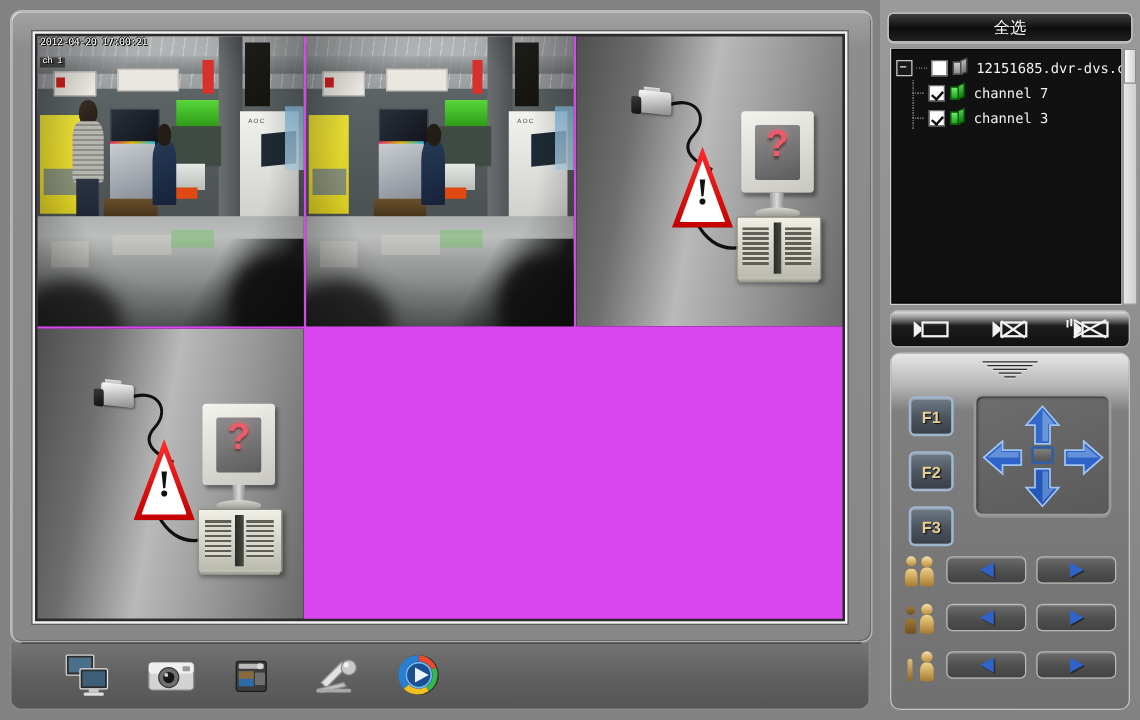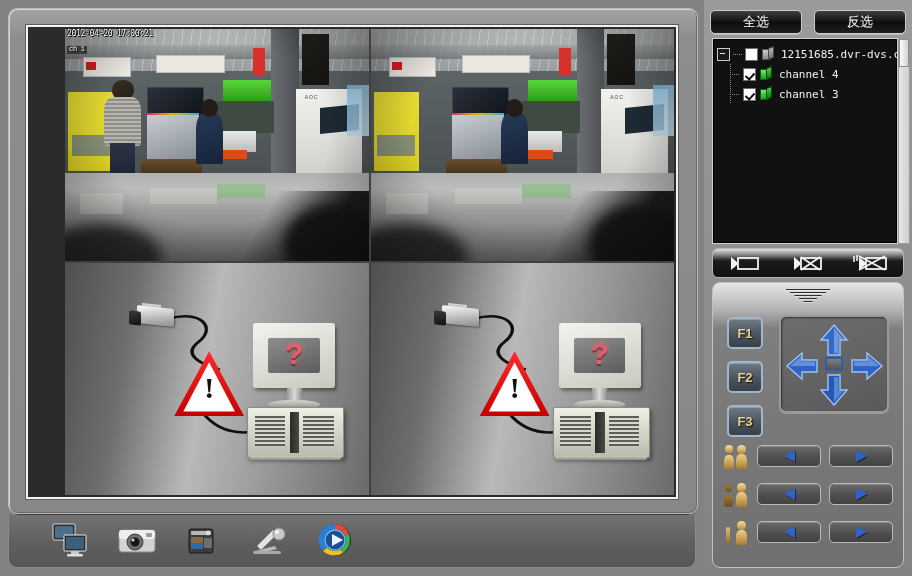--- a/index.html
+++ b/index.html
@@ -17,21 +17,21 @@
     border:1px solid #b9b9b9;
     box-shadow:inset 1px 1px 0 #d6d6d6, inset -1px -1px 0 #6a6a6a;
     background:linear-gradient(180deg,#a2a2a2 0%,#8d8d8d 6%,#878787 100%);
   }
   .video-inner{
     position:absolute;left:17px;top:16px;width:652px;height:474px;
     background:#2b2b2b;border:2px solid #f2f2f2;box-sizing:border-box;
     box-shadow:0 0 0 1px #5d5d5d;
   }
   .vgrid{position:absolute;inset:2px;display:grid;
-         grid-template-columns:1fr 1fr;grid-template-rows:1fr 1fr;gap:2px;background:#404040;margin-left:35px;}
+         grid-template-columns:1fr 1fr 1fr;grid-template-rows:1fr 1fr;gap:2px;background:#d946ef;}
   .cell{position:relative;overflow:hidden;background:#111;}
 
   .osd{position:absolute;left:2px;top:1px;z-index:6;line-height:1.05;}
   .osd .t{
     font-family:"DejaVu Sans Mono",monospace;font-size:8px;color:#fff;
     text-shadow:1px 1px 0 #000,-1px 0 0 #000,0 -1px 0 #000;
     letter-spacing:-0.3px;white-space:nowrap;
   }
   .osd .c{
     display:inline-block;margin-top:1px;padding:0 2px;
@@ -474,42 +474,41 @@
         </svg>
       </div>
     </div>
 
   </div>
 
   <div class="rightcol">
 
     <div class="topbtns">
       <div class="tbtn">全选</div>
-      <div class="tbtn">反选</div>
     </div>
 
     <div class="treewrap">
       <div class="trow">
         <span class="expander"></span>
         <span class="dots"></span>
         <span class="chk"></span>
         <span class="dicon">
             <i class="f"></i>
             <i class="s"></i>
           </span>
         <span>12151685.dvr-dvs.com</span>
       </div>
 
       <div class="trow child">
         <span class="chk on"></span>
         <span class="dicon green">
             <i class="f"></i>
             <i class="s"></i>
           </span>
-        <span>channel 4</span>
+        <span>channel 7</span>
       </div>
       <div class="trow child">
         <span class="chk on"></span>
         <span class="dicon green">
             <i class="f"></i>
             <i class="s"></i>
           </span>
         <span>channel 3</span>
       </div>
     </div>

